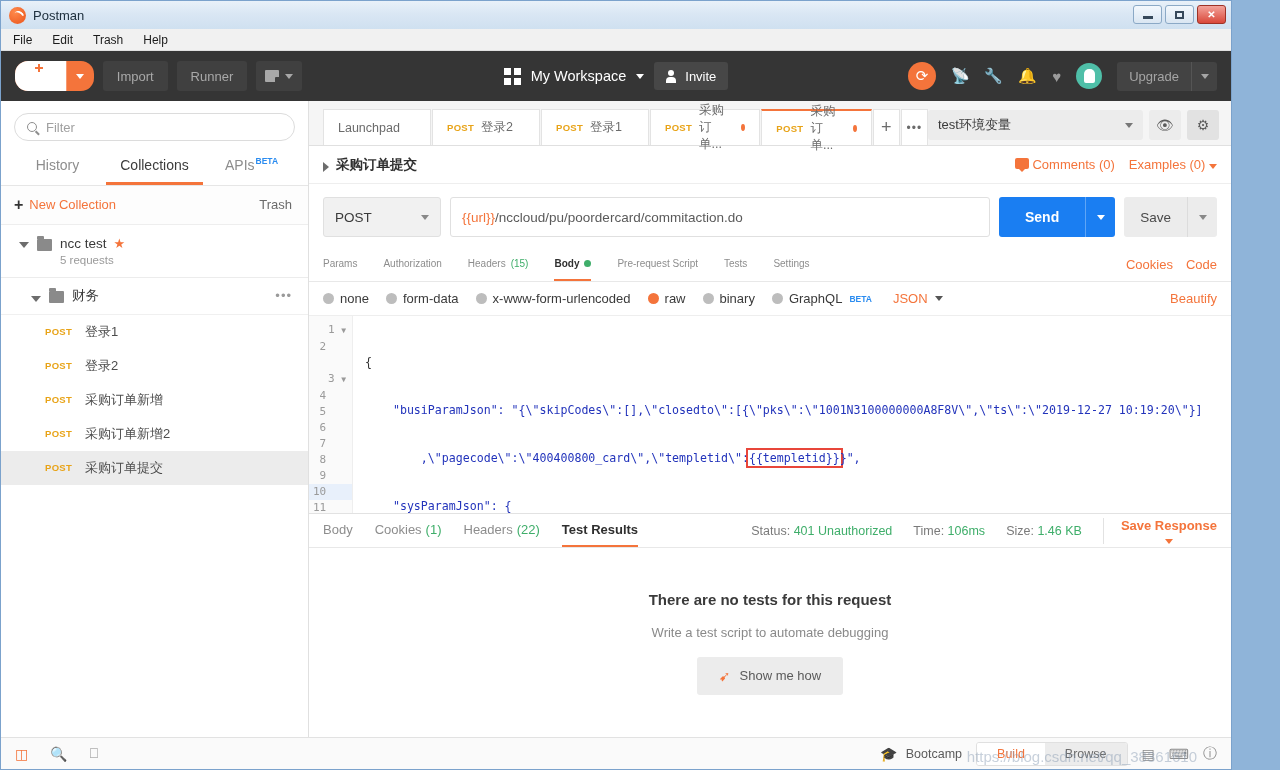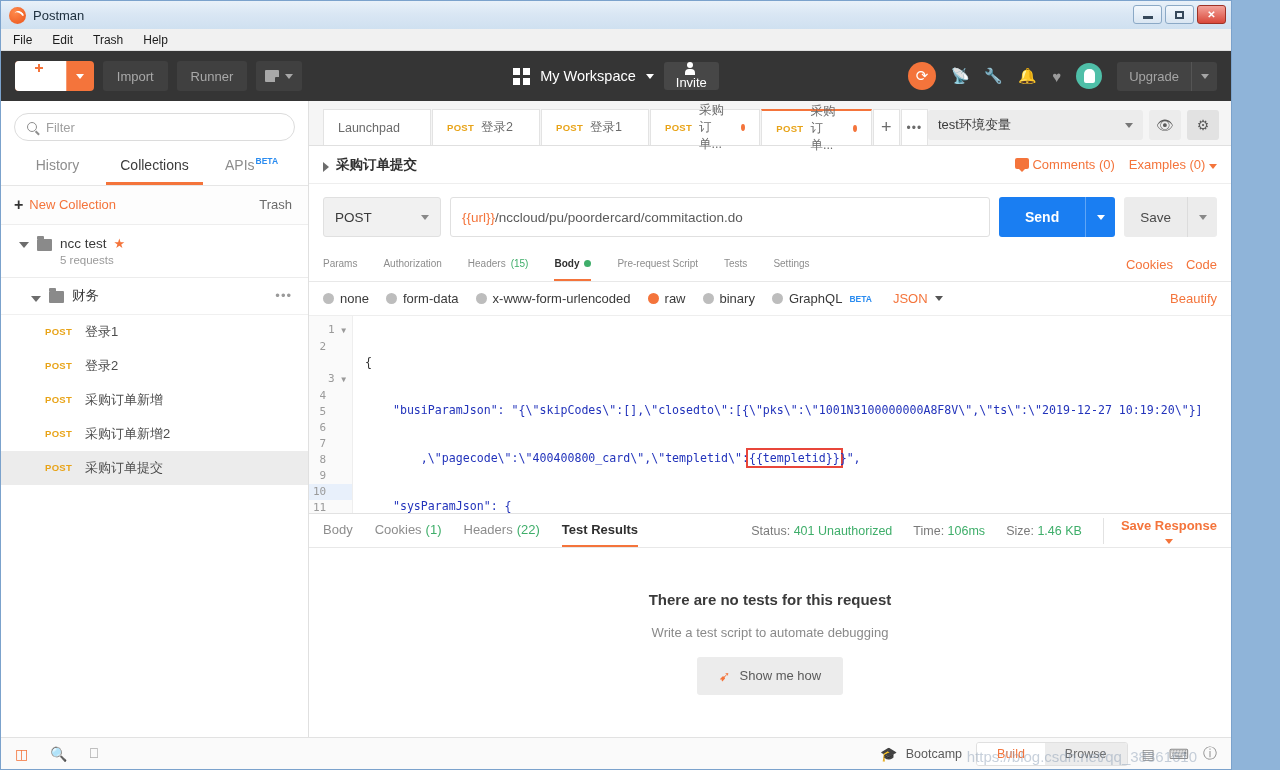--- a/index.html
+++ b/index.html
@@ -54,21 +54,21 @@
     border-bottom: 1px solid #e0e0e0;
   }
   .menubar span { font-size: 12px; color: #1c1c1c; cursor: default; }
   
   .toolbar {
     height: 50px; flex: 0 0 50px; background: #353535;
     display: flex; align-items: center; padding: 0 14px; position: relative;
   }
   .newbtn {
     display: flex; align-items: flex-start; height: 30px;
-    background: #f4743b; border-radius: 4px; overflow: hidden;
+    background: #f4743b; border-radius: 13px; overflow: hidden;
   }
   .newbtn .main {
     display:flex; align-items:center; gap:7px; padding: 0 13px 0 10px; height:100%;
     color: #fff; font-size: 13.5px; font-weight: bold;
   }
   .plusicon { width: 14px; height: 14px; background: #fff; border-radius:2px; position: relative; }
   .plusicon::before, .plusicon::after {
     content:""; position:absolute; background:#f4743b;
   }
   .plusicon::before { left:6px; top:3px; width:2px; height:8px; }
@@ -95,21 +95,21 @@
     position:absolute; left: 0; right: 0; display:flex; justify-content:center;
     align-items:center; gap: 10px; pointer-events:none;
   }
   .ws-center > * { pointer-events: auto; }
   .grid-icon { display:grid; grid-template-columns:7px 7px; grid-template-rows:7px 7px; gap:3px; }
   .grid-icon i { background:#fff; display:block; }
   .grid-icon i:nth-child(3){ background:#fff; }
   .ws-name { color:#fff; font-size:14.5px; }
   .invite {
     height:28px; padding: 0 12px; background:#474747; border-radius:3px;
-    display:flex; align-items:center; gap:7px; color:#fff; font-size:13px;flex-direction:column;
+    display:flex; align-items:center; gap:7px; color:#fff; font-size:13px;
   }
   .person-icon { width:12px; height:13px; position:relative; }
   .person-icon::before{content:"";position:absolute;left:2px;top:0;width:6px;height:6px;border-radius:50%;background:#fff;}
   .person-icon::after{content:"";position:absolute;left:0;top:7px;width:10px;height:6px;border-radius:4px 4px 0 0;background:#fff;}
   .toolbar-right { margin-left: auto; display: flex; align-items: center; gap: 15px; }
   .sync-btn {
     width:28px;height:28px;border-radius:50%;background:#f4743b;
     display:flex;align-items:center;justify-content:center;color:#fff;font-size:15px;
   }
   .ticon { color:#9b9b9b; font-size:15px; display:flex; align-items:center; }

